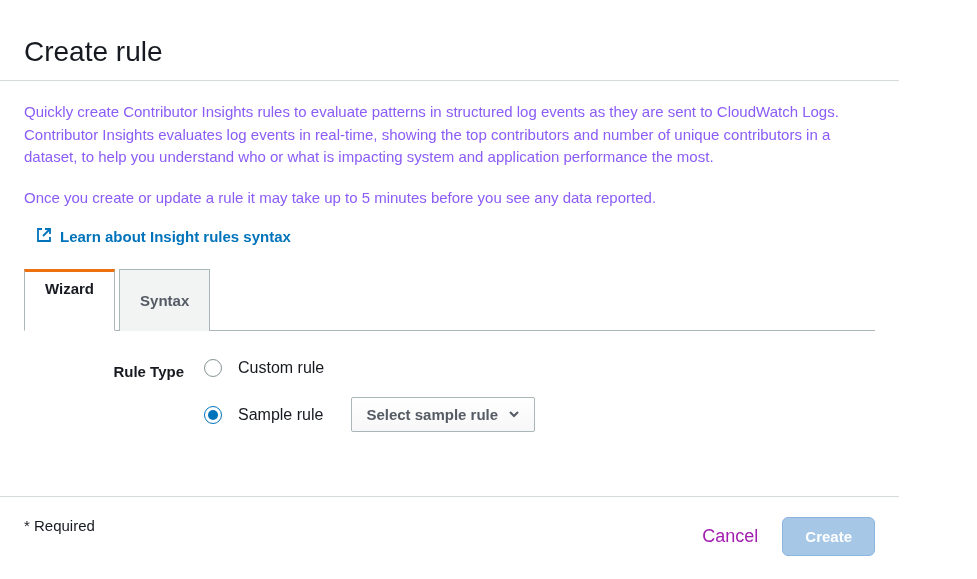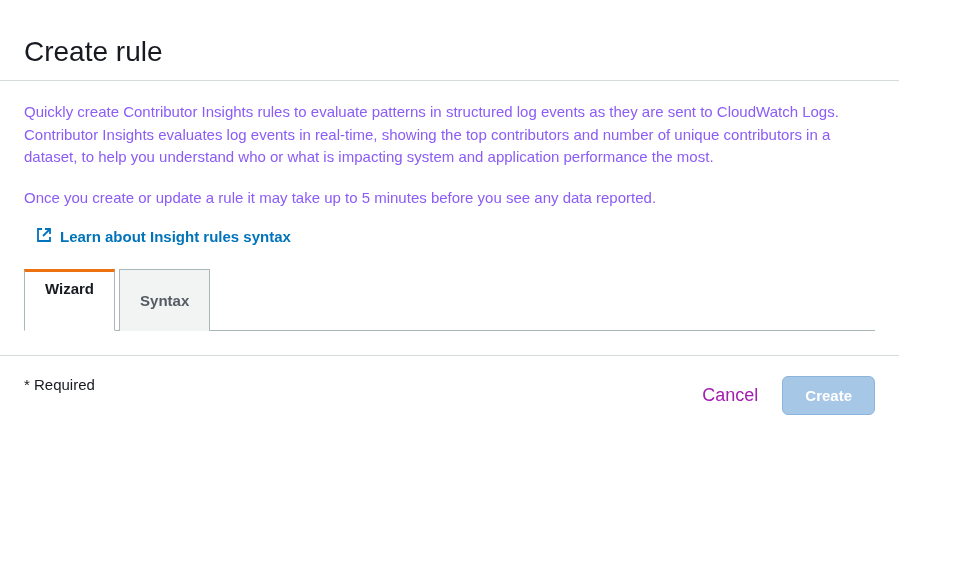--- a/index.html
+++ b/index.html
@@ -183,20 +183,47 @@
         </svg>
       </span>
       <span>Learn about Insight rules syntax</span>
     </a>
 
     <div class="tabs">
       <div class="tab active">Wizard</div>
       <div class="tab">Syntax</div>
     </div>
 
+    <div class="form-area">
+      <div class="form-row">
+        <div class="form-label">Rule Type</div>
+        <div class="radio-group">
+          <div class="radio-item">
+            <div class="radio-outer">
+              
+            </div>
+            <span class="radio-label">Custom rule</span>
+          </div>
+          <div class="radio-item">
+            <div class="radio-outer checked">
+              <div class="radio-inner"></div>
+            </div>
+            <span class="radio-label">Sample rule</span>
+            <div class="select-box">
+              <span>Select sample rule</span>
+              <span>
+                <svg viewBox="0 0 12 12" fill="none" stroke="#545b64" stroke-width="2">
+                  <path d="M2 4l4 4 4-4"></path>
+                </svg>
+              </span>
+            </div>
+          </div>
+        </div>
+      </div>
+    </div>
   </div>
 
   <div class="footer-section">
     <div class="required-note">* Required</div>
     <div class="footer-buttons">
       <span class="cancel-link">Cancel</span>
       <button class="create-btn">Create</button>
     </div>
   </div>
 </div>

